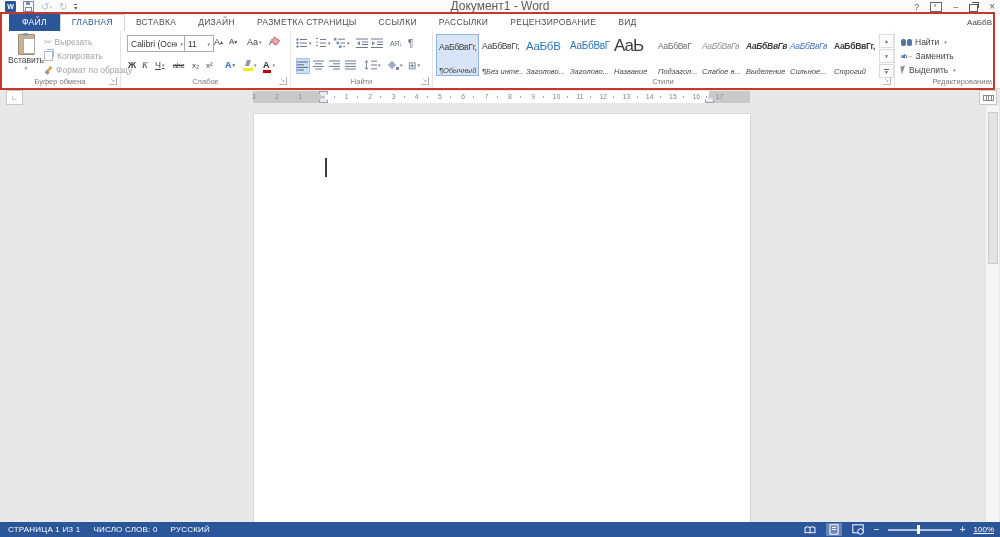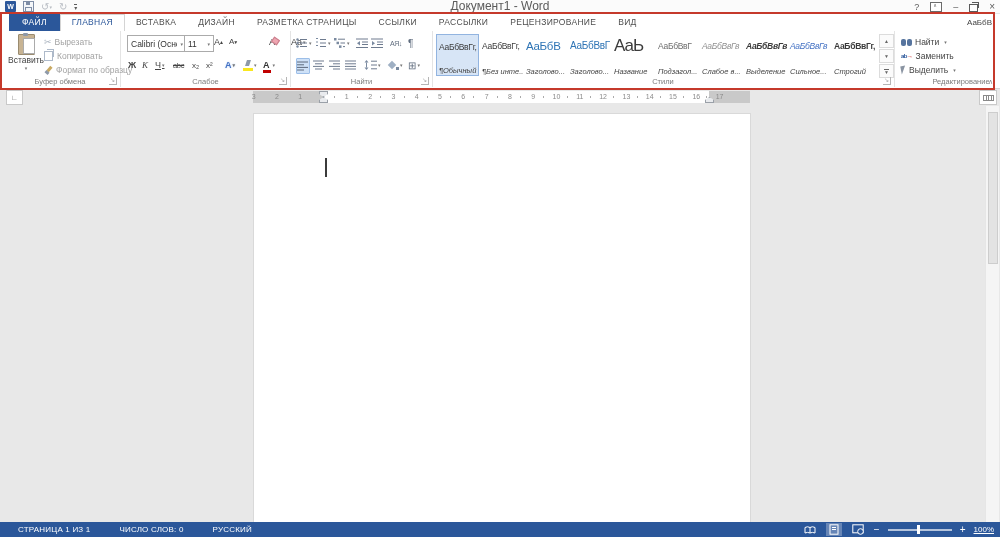--- a/index.html
+++ b/index.html
@@ -141,21 +141,21 @@
   
   .ruler-toggle{position:absolute;right:3px;top:1px;width:16px;height:13px;background:#FFF;border:1px solid #C9C9C9;
                 display:flex;align-items:center;justify-content:center;}
   .ruler-toggle-ic{width:9px;height:4px;border:1px solid #8A8A8A;
     background:repeating-linear-gradient(to right,transparent 0 1.5px,#8A8A8A 1.5px 2.5px);}
   .vtrack{position:absolute;right:1px;top:17px;bottom:0;width:13px;background:#F5F5F5;border-left:1px solid #E6E6E6;}
   .vthumb{position:absolute;left:2px;top:6px;width:8px;height:150px;background:#E3E3E3;border:1px solid #CDCDCD;}
 
   
   .statusbar{position:absolute;left:0;right:0;bottom:0;height:15px;background:#2B579A;color:#FFF;font-size:8px;z-index:70;}
-  .sb-left{position:absolute;left:8px;top:0;display:flex;gap:29px;line-height:15px;letter-spacing:.2px;margin-left:10px;}
+  .sb-left{position:absolute;left:8px;top:0;display:flex;gap:13px;line-height:15px;letter-spacing:.2px;}
   .sb-right{position:absolute;right:6px;top:0;display:flex;align-items:center;gap:8px;height:15px;}
   .viewic{width:16px;height:13px;display:flex;align-items:center;justify-content:center;}
   .viewic.active{background:rgba(255,255,255,.28);}
   .zoomtrack{width:64px;height:2px;background:rgba(255,255,255,.65);position:relative;}
   .zoomnotch{position:absolute;left:31px;top:-2px;width:1px;height:6px;background:rgba(255,255,255,.65);}
   .zoomthumb{position:absolute;left:29px;top:-3.5px;width:3px;height:9px;background:#FFF;}
   .zoompct{font-size:8px;text-decoration:underline;}
   .zbtn{font-size:10px;line-height:13px;}
 </style>
 </head>
@@ -235,21 +235,21 @@
       <span class="car">▾</span>
     </div>
     <div class="topbtn" style="left:93px;">
       <span>А</span>
         <span class="growmark">▲</span>
     </div>
     <div class="topbtn" style="left:108px;font-size:8px;">
       <span>А</span>
         <span class="growmark">▼</span>
     </div>
-    <div class="topbtn" style="left:126px;margin-left:44px;">
+    <div class="topbtn" style="left:126px;">
       <span>Аа</span>
       <span class="car" style="font-size:5px;color:#777;margin-left:1px;">▾</span>
     </div>
     <div class="topbtn" style="left:148px;">
       <span class="clearic">А</span>
     </div>
     <div class="fbtn b-bold" style="left:7px;">
         <span>Ж</span>
       </div>
     <div class="fbtn b-italic" style="left:21px;">

